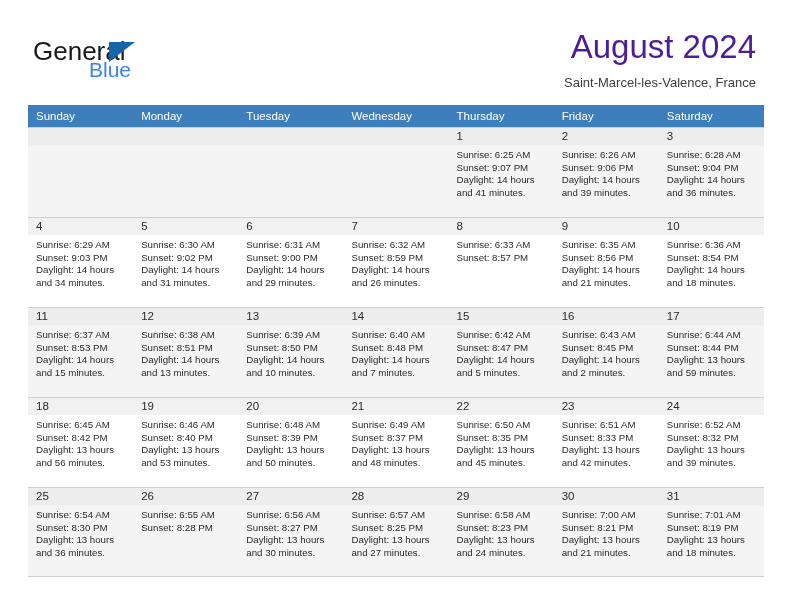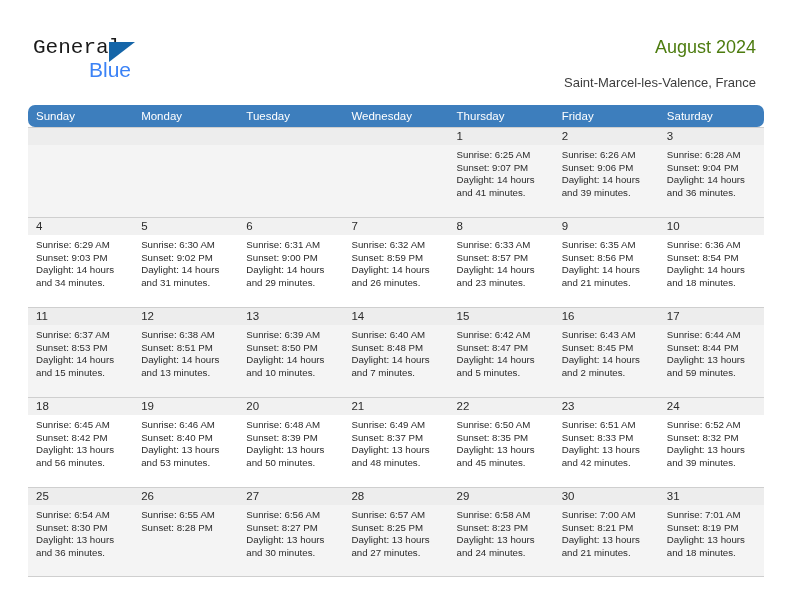--- a/index.html
+++ b/index.html
@@ -33,24 +33,24 @@
     position: absolute;
     left: 33px;
     top: 36px;
     width: 130px;
     height: 48px;
   }
   .logo-general {
     position: absolute;
     left: 0;
     top: 0;
-    font-size: 21px;
+    font-size: 26px;
     letter-spacing: 0px;
     color: #1a1a1a;
-    font-family: Liberation Mono, monospace;
+    font-family: Liberation Sans, sans-serif;
   }
   .logo-blue {
     position: absolute;
     left: 56px;
     top: 22px;
     font-size: 21px;
     color: #3b82f6;
     font-family: "Liberation Sans", sans-serif;
   }
   .logo-triangle {
@@ -64,22 +64,22 @@
     border-bottom: 20px solid transparent;
   }
 
   .title-block {
     position: absolute;
     right: 36px;
     top: 30px;
     text-align: right;
   }
   .cal-title {
-    font-size: 18px;
-    color: #4d7c0f;
+    font-size: 33px;
+    color: #4c1d95;
     line-height: 34px;
     white-space: nowrap;
   }
   .cal-location {
     margin-top: 11px;
     font-size: 13px;
     color: #3d3d3d;
     line-height: 16px;
     white-space: nowrap;
   }
@@ -89,21 +89,20 @@
     position: absolute;
     left: 28px;
     top: 105px;
     width: 736px;
   }
   .weekhead {
     display: flex;
     width: 736px;
     height: 22px;
     background: #3d7ebd;
-    border-radius: 7px;
   }
   .weekhead .wh-cell {
     flex: 1 1 0;
     color: #ffffff;
     font-size: 11.5px;
     line-height: 22px;
     padding-left: 8px;
     box-sizing: border-box;
     white-space: nowrap;
   }
@@ -253,21 +252,20 @@
               <div>Sunrise: 6:32 AM</div>
               <div>Sunset: 8:59 PM</div>
               <div class="daylight">Daylight: 14 hours and 26 minutes.</div>
             </div>
           </div>
           <div class="daycell">
             <div class="datebar">8</div>
             <div class="info">
               <div>Sunrise: 6:33 AM</div>
               <div>Sunset: 8:57 PM</div>
-              <div class="daylight">Daylight: 14 hours and 23 minutes.</div>
             </div>
           </div>
           <div class="daycell">
             <div class="datebar">9</div>
             <div class="info">
               <div>Sunrise: 6:35 AM</div>
               <div>Sunset: 8:56 PM</div>
               <div class="daylight">Daylight: 14 hours and 21 minutes.</div>
             </div>
           </div>

